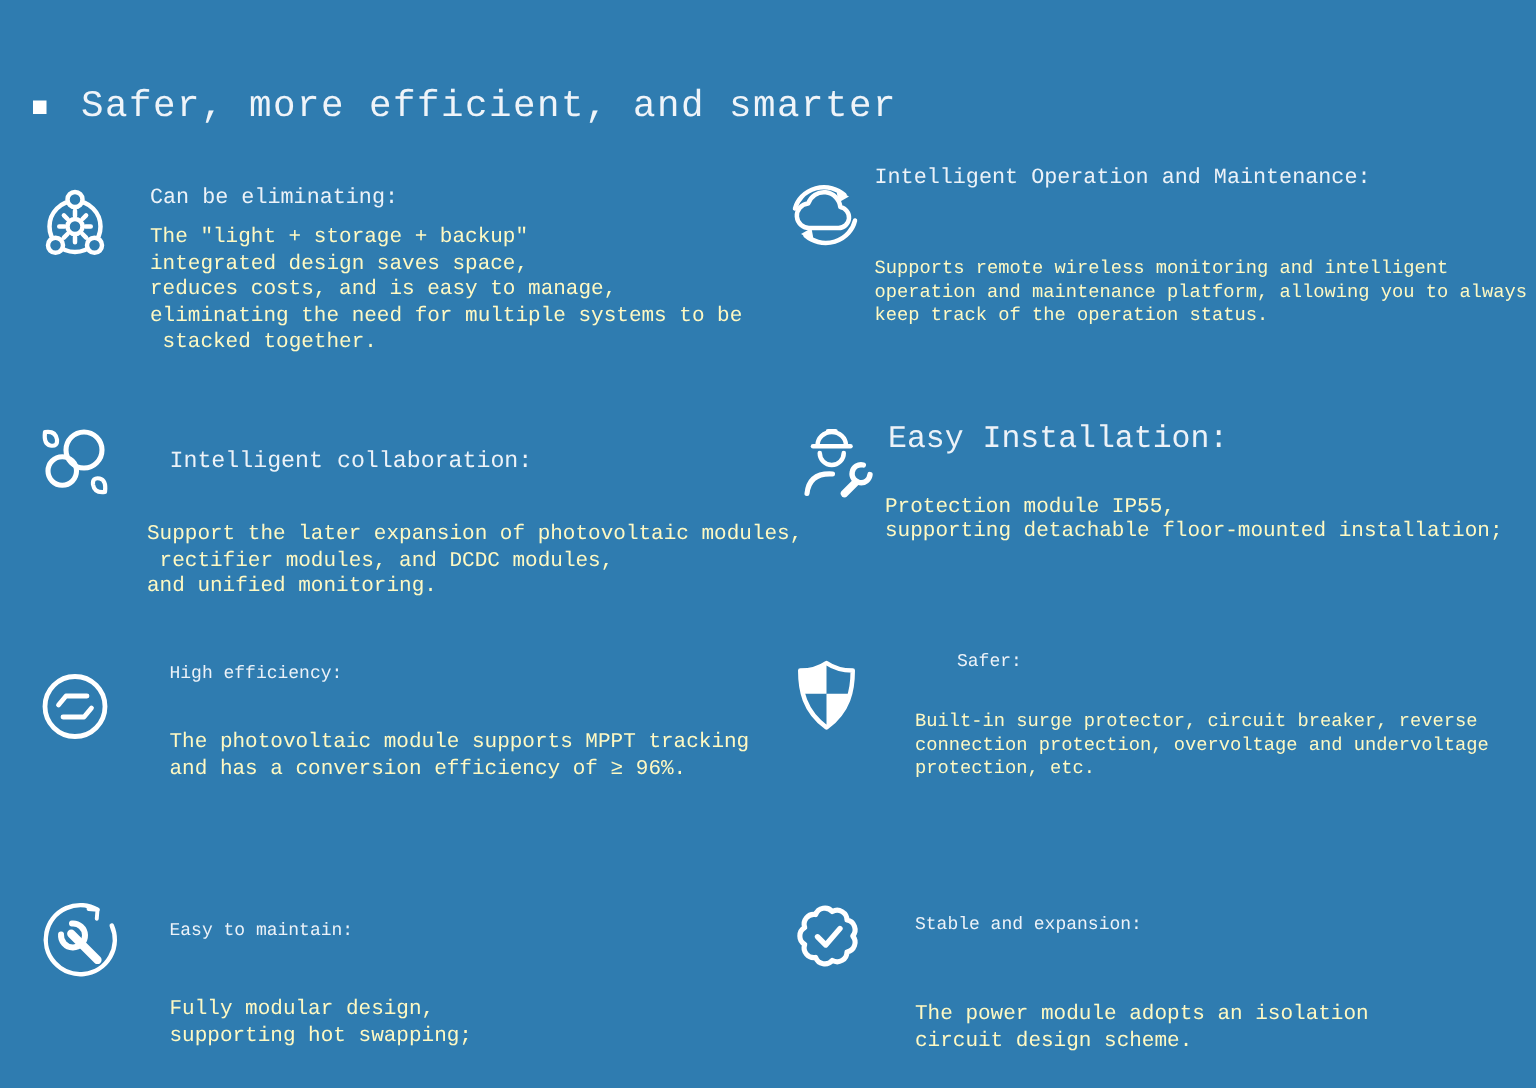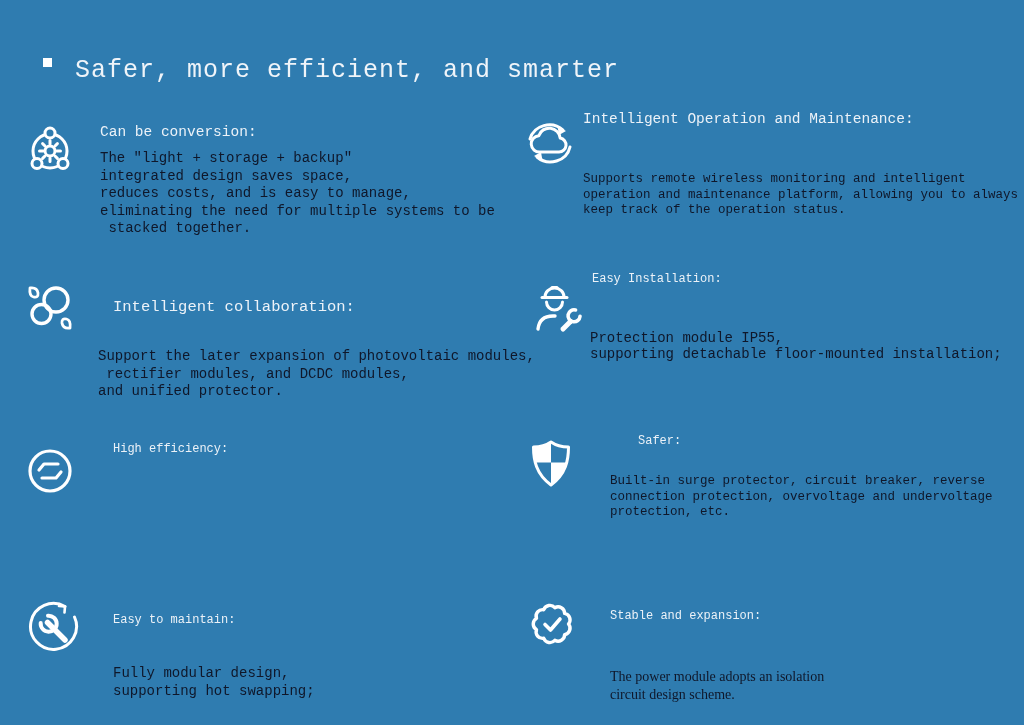--- a/index.html
+++ b/index.html
@@ -6,28 +6,28 @@
   body{
     width:1024px;height:725px;
     background:#2F7CB0;
     overflow:hidden;
     position:relative;
     font-family:"Liberation Mono","DejaVu Sans Mono",monospace;
     color:#E4ECF3;
   }
   .canvas{position:absolute;inset:0;}
   
-  .main-title-row{position:absolute;left:43px;top:56px;display:flex;align-items:flex-start;}
+  .main-title-row{position:absolute;left:22px;top:56px;display:flex;align-items:center;}
   .bullet{width:9px;height:9px;background:#FFFFFF;margin-right:23px;margin-top:2px;flex:none;}
   .main-title{font-size:25px;letter-spacing:1px;color:#EFF4F9;white-space:nowrap;}
   
   .blk{position:absolute;}
   .blk .icon{position:absolute;}
   .blk .ttl{position:absolute;font-size:12px;color:#ECF2F8;white-space:nowrap;}
-  .blk .bdy{position:absolute;font-size:14px;line-height:17.5px;white-space:pre-wrap;color:#0f172a;}
+  .blk .bdy{position:absolute;font-size:14px;line-height:17.5px;white-space:pre-wrap;color:#fef9c3;}
   svg{display:block;}
   svg *{stroke:#FFFFFF;fill:none;stroke-linecap:round;stroke-linejoin:round;}
   svg .fillw{fill:#FFFFFF;stroke:none;}
   svg .bgfill{fill:#2F7CB0;}
 
   
   #blk-l1{left:25px;top:118px;width:500px;height:135px;}
   #blk-l1 .icon{left:0;top:4px;}
   #blk-l1 .ttl{left:75px;top:6px;font-size:14.5px;}
   #blk-l1 .bdy{left:75px;top:32px;}
@@ -47,32 +47,32 @@
   #blk-l4 .ttl{left:88px;top:15px;}
   #blk-l4 .bdy{left:88px;top:67px;}
   
   #blk-r1{left:523px;top:110px;width:501px;height:110px;}
   #blk-r1 .icon{left:0;top:9px;}
   #blk-r1 .ttl{left:60px;top:1px;font-size:14.5px;}
   #blk-r1 .bdy{left:60px;top:62px;font-size:12.5px;line-height:15.5px;}
   
   #blk-r2{left:528px;top:271px;width:496px;height:100px;}
   #blk-r2 .icon{left:0;top:11px;}
-  #blk-r2 .ttl{left:64px;top:1px;font-size:12px;}
+  #blk-r2 .ttl{left:64px;top:11px;font-size:21px;}
   #blk-r2 .bdy{left:62px;top:59px;line-height:16px;}
   
   #blk-r3{left:528px;top:434px;width:496px;height:95px;}
   #blk-r3 .icon{left:0;top:5px;}
   #blk-r3 .ttl{left:66px;top:0;margin-left:44px;}
   #blk-r3 .bdy{left:66px;top:40px;font-size:12.5px;line-height:15.5px;margin-left:16px;}
   
   #blk-r4{left:528px;top:600px;width:496px;height:110px;}
   #blk-r4 .icon{left:0;top:0;}
   #blk-r4 .ttl{left:82px;top:9px;}
-  #blk-r4 .bdy{left:82px;top:68px;font-family:Liberation Serif, serif;}
+  #blk-r4 .bdy{left:82px;top:68px;}
 </style>
 </head>
 <body style="background: rgb(47, 124, 176);">
 
 <div class="canvas">
 
   <div class="main-title-row">
     <span class="bullet"></span>
     <span class="main-title">Safer, more efficient, and smarter</span>
   </div>
@@ -81,52 +81,54 @@
     <span class="icon">
       <svg width="50" height="54" viewBox="0 0 50 54">
         <circle cx="25" cy="29" r="17" stroke-width="3"></circle>
         <circle class="bgfill" cx="25" cy="11" r="5" stroke-width="3" fill="#2F7CB0"></circle>
         <circle class="bgfill" cx="12" cy="41.5" r="5" stroke-width="3" fill="#2F7CB0"></circle>
         <circle class="bgfill" cx="38" cy="41.5" r="5" stroke-width="3" fill="#2F7CB0"></circle>
         <circle cx="25" cy="29" r="5" stroke-width="3"></circle>
         <path d="M32 29 H35.5 M18 29 H14.5 M25 22 V18.5 M25 36 V39.5 M30 24 l2.4-2.4 M20 24 l-2.4-2.4 M30 34 l2.4 2.4 M20 34 l-2.4 2.4" stroke-width="3"></path>
       </svg>
     </span>
-    <span class="ttl">Can be conversion:</span>
+    <span class="ttl">Can be eliminating:</span>
     <div class="bdy">The ″light + storage + backup″
 integrated design saves space,
 reduces costs, and is easy to manage,
 eliminating the need for multiple systems to be
  stacked together.</div>
   </div>
 
   <div class="blk" id="blk-l2">
     <span class="icon">
       <svg width="50" height="50" viewBox="0 0 50 50">
         <circle cx="31" cy="17" r="12" stroke-width="3.4"></circle>
         <circle cx="16.5" cy="31" r="9.5" stroke-width="3.4"></circle>
         <path d="M5 5 Q12 4 13 10 Q13.5 15 8.5 14 Q4 13 5 5 Z" stroke-width="2.8"></path>
         <path d="M45 45 Q38 46 37 40 Q36.5 35 41.5 36 Q46 37 45 45 Z" stroke-width="2.8"></path>
       </svg>
     </span>
     <span class="ttl">Intelligent collaboration:</span>
     <div class="bdy">Support the later expansion of photovoltaic modules,
  rectifier modules, and DCDC modules,
-and unified protector.</div>
+and unified monitoring.</div>
   </div>
 
   <div class="blk" id="blk-l3">
     <span class="icon">
       <svg width="50" height="50" viewBox="0 0 50 50">
         <circle cx="25" cy="25" r="20" stroke-width="3.2"></circle>
         <path d="M33 18 H19 l-5 6" stroke-width="3.2"></path>
         <path d="M17 32 H31 l5 -6" stroke-width="3.2"></path>
       </svg>
     </span>
     <span class="ttl">High efficiency:</span>
+    <div class="bdy">The photovoltaic module supports MPPT tracking
+and has a conversion efficiency of ≥ 96%.</div>
   </div>
 
   <div class="blk" id="blk-r1">
     <span class="icon">
       <svg width="54" height="50" viewBox="0 0 54 50">
         <path d="M17 33 h19 a7 7 0 0 0 1.2-13.9 a11 11 0 0 0-21.4-2.4 A8 8 0 0 0 17 33 Z" stroke-width="3"></path>
         <path d="M7 20 A20 19 0 0 1 40 11" stroke-width="3"></path>
         <path class="fillw" d="M43 12 l-8.5-4.5 1.5 8.5 z" fill="#FFFFFF" stroke="none"></path>
         <path d="M47 28 A20 19 0 0 1 14 38" stroke-width="3"></path>
         <path class="fillw" d="M11 37 l8.5 4.5 -1.5-8.5 z" fill="#FFFFFF" stroke="none"></path>

